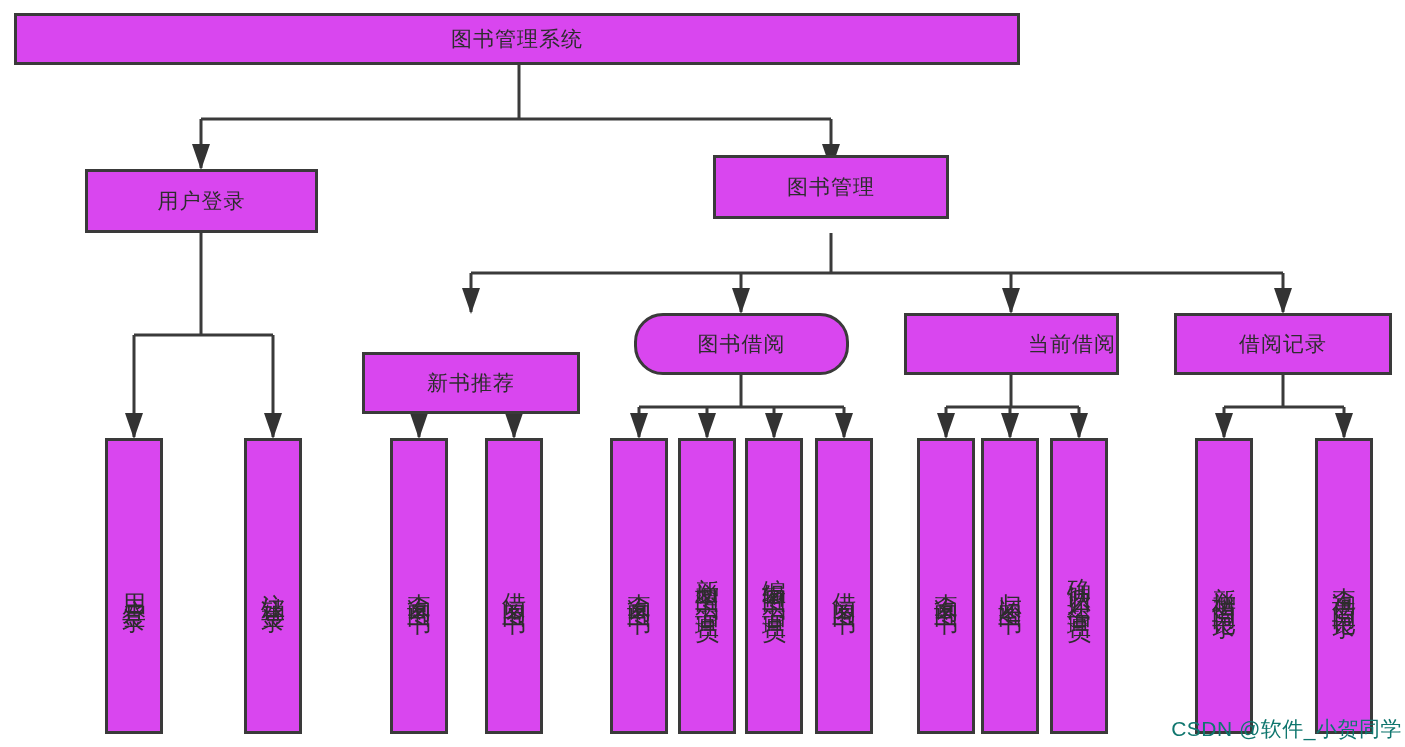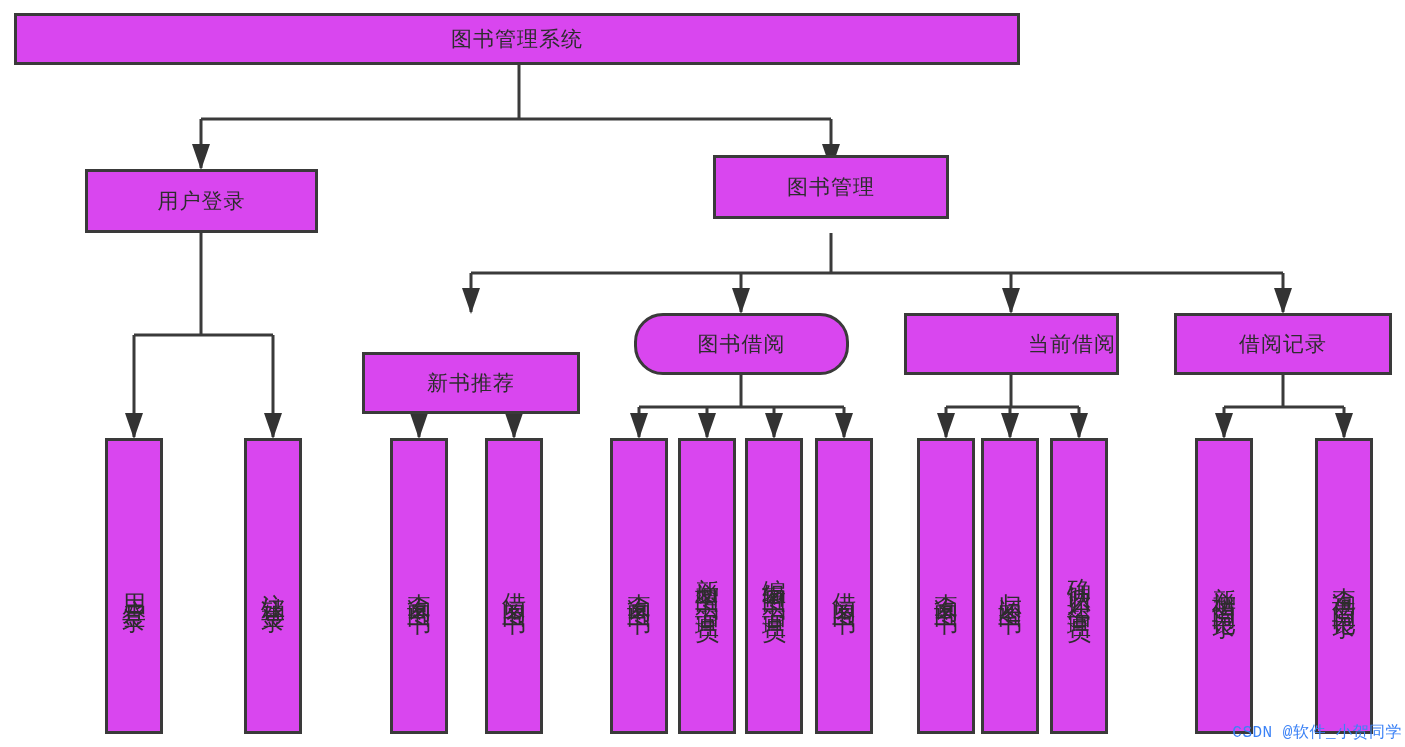--- a/index.html
+++ b/index.html
@@ -32,26 +32,25 @@
     writing-mode: vertical-rl;
     text-orientation: mixed;
     font-size: 24px;
     letter-spacing: 6px;
     line-height: 1;
   }
   .watermark {
     position: absolute;
     right: 3px;
     bottom: 4px;
-    font-size: 16px;
-    color: #3b82f6;
+    font-size: 21px;
+    color: #0f766e;
     letter-spacing: 0.5px;
     z-index: 5;
     white-space: nowrap;
-    font-family: Liberation Mono, monospace;
   }
 </style>
 </head>
 <body>
 
 <div class="canvas">
 
   <svg class="connectors" viewBox="0 0 1405 747" xmlns="http://www.w3.org/2000/svg">
     <path fill="none" stroke="#3a3a3a" stroke-width="3" d="M519 65 V119 M201 119 H831 M201 119 V168 M831 119 V168
          M201 233 V335 M134 335 H273 M134 335 V437 M273 335 V437

